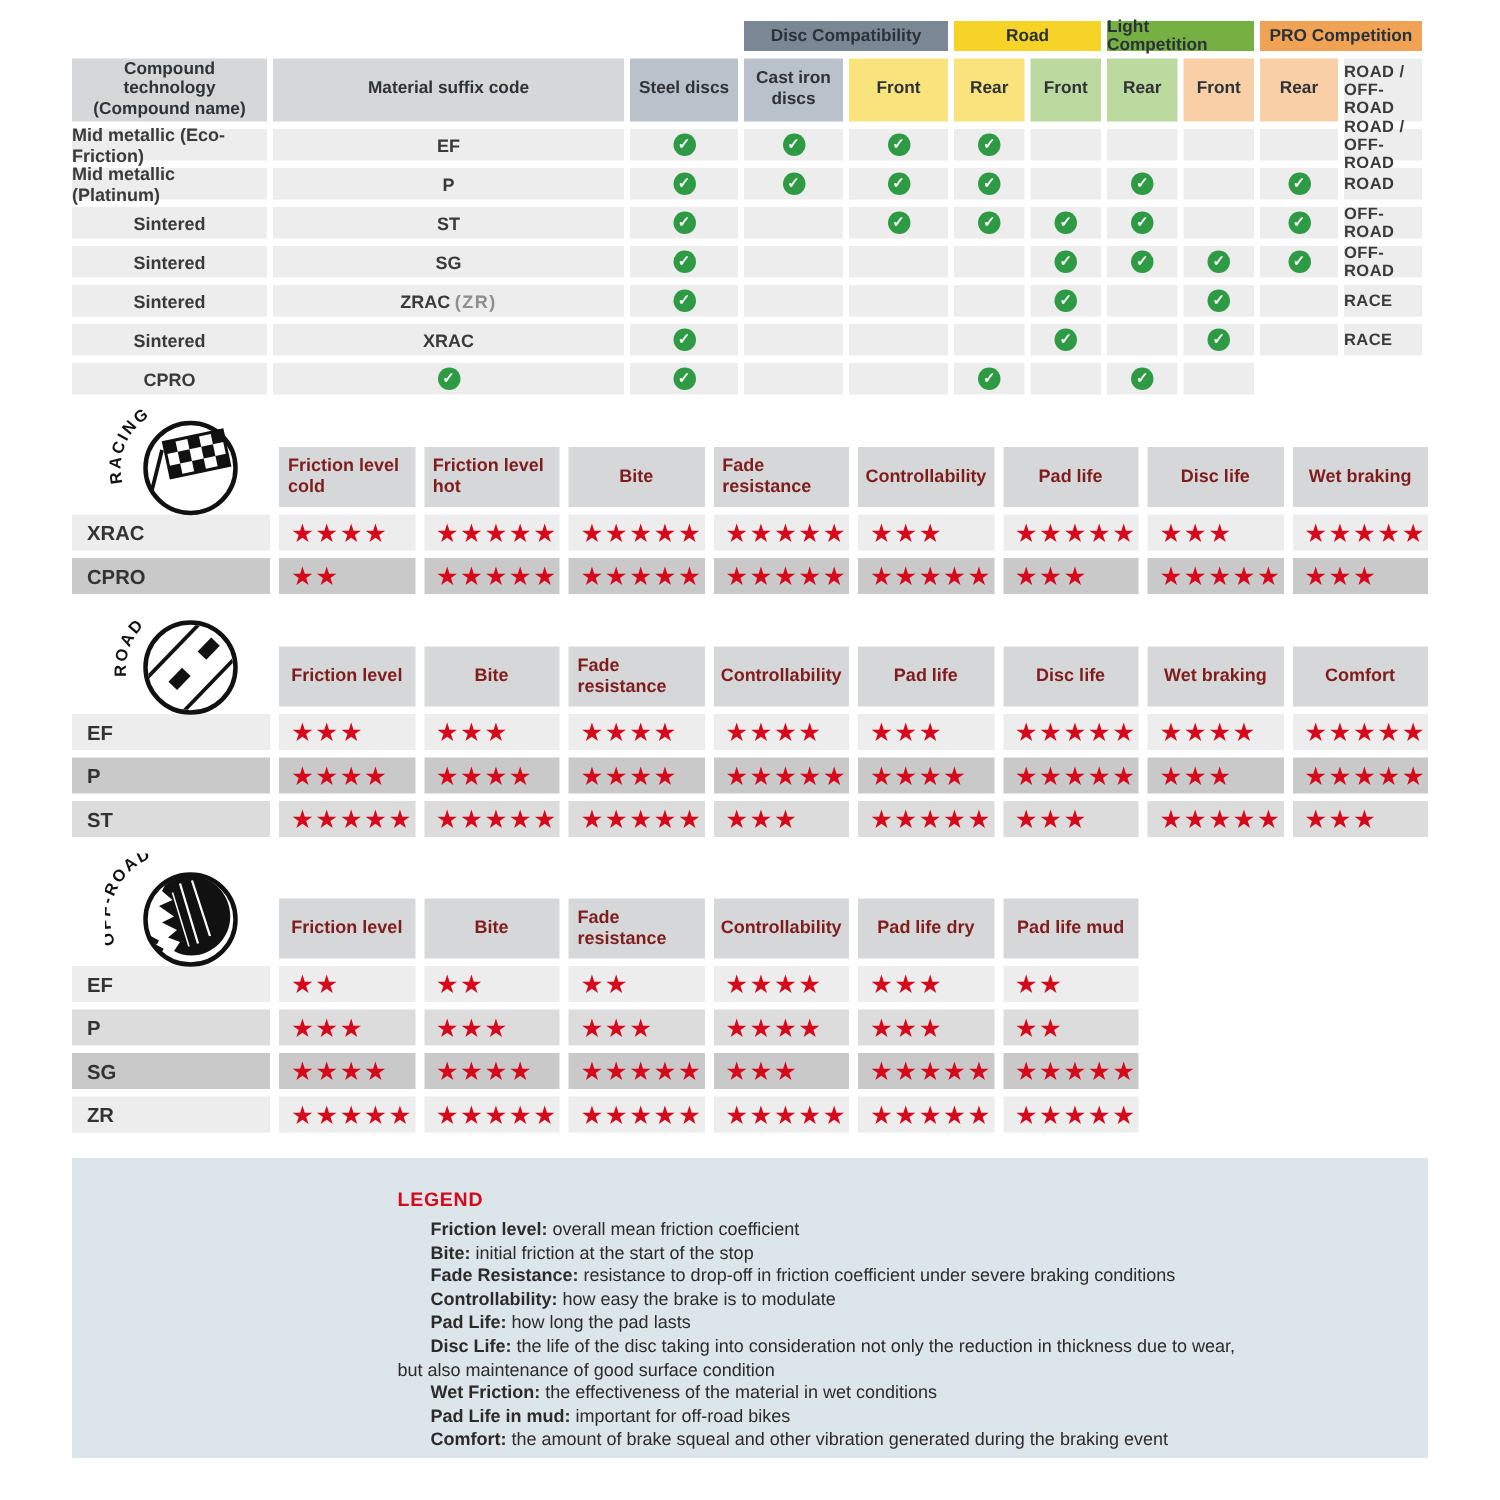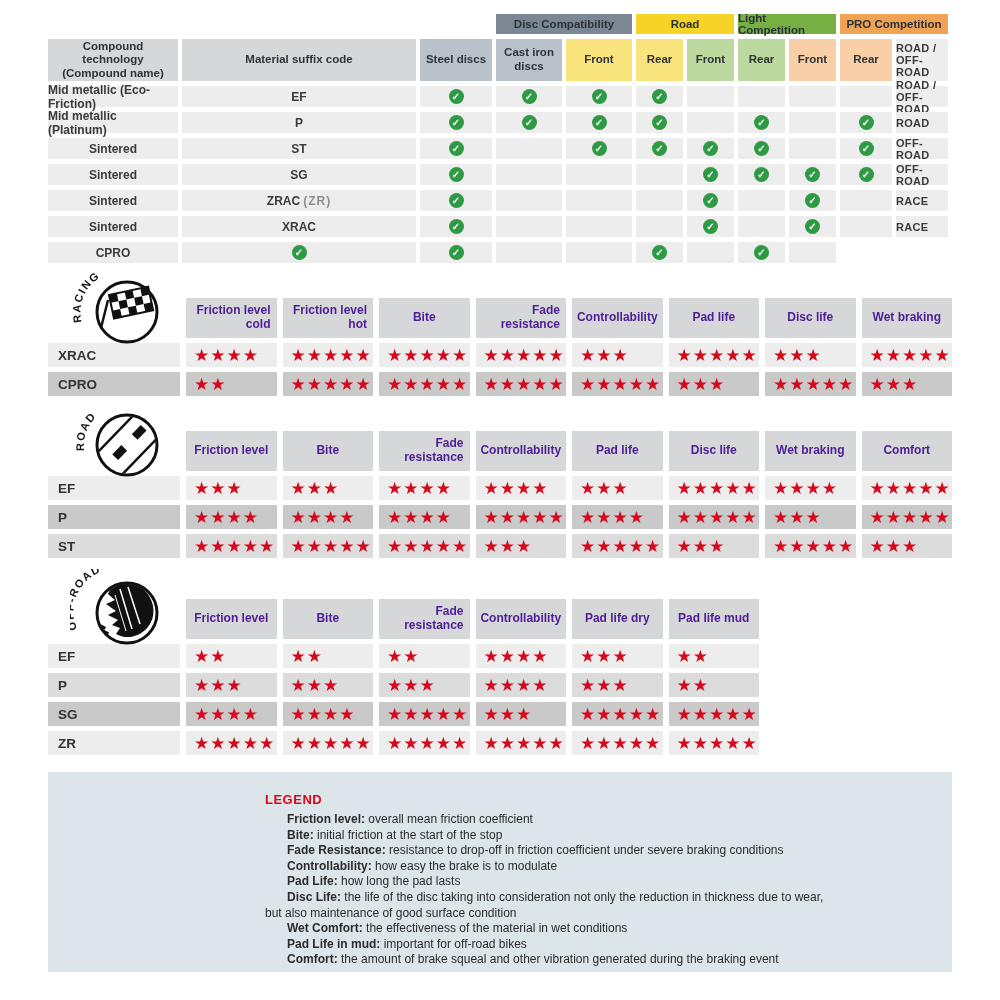--- a/index.html
+++ b/index.html
@@ -28,21 +28,21 @@
     align-items:center;justify-content:center;font-size:10px;font-weight:700;line-height:1;}
 
   
   .section{position:absolute;left:48px;}
   .icon{position:absolute;left:22px;top:-4px;width:100px;height:80px;}
   .icon-text{font-size:11px;font-weight:700;letter-spacing:1.5px;fill:#111;}
   .rate-grid{display:grid;margin-top:26px;
     grid-template-rows:40px;grid-auto-rows:24px;gap:5px 6px;}
   .rate-head-spacer{background:transparent;}
   .rate-head{background:#d5d7d8;display:flex;align-items:center;justify-content:center;
-    text-align:right;font-size:12px;font-weight:700;line-height:1.15;padding:2px 6px;color:#4c1d95;}
+    text-align:left;font-size:12px;font-weight:700;line-height:1.15;padding:2px 6px;color:#7f1d1d;}
   .rate-label{display:flex;align-items:center;padding-left:10px;font-size:13.5px;font-weight:600;color:#333;}
   .star-cell{display:flex;align-items:center;padding-left:8px;font-size:17px;letter-spacing:1px;line-height:1;}
 
   
   .legend{position:absolute;left:48px;top:772px;width:904px;height:200px;background:#dce5ea;}
   .legend-inner{position:absolute;left:217px;top:20px;width:660px;}
   .legend-title{font-size:13px;font-weight:700;letter-spacing:.5px;margin-bottom:5px;}
   .legend-line{font-size:12px;line-height:15.6px;color:#2b2b2b;}
   .legend-term{font-weight:700;padding-left:22px;}
 </style>
@@ -374,20 +374,20 @@
     <div class="legend-inner">
       <div class="legend-title" style="color: rgb(214, 8, 27);">LEGEND</div>
       <div>
           <div class="legend-line"><span class="legend-term">Friction level: </span><span class="legend-desc">overall mean friction coefficient</span></div>
           <div class="legend-line"><span class="legend-term">Bite: </span><span class="legend-desc">initial friction at the start of the stop</span></div>
           <div class="legend-line"><span class="legend-term">Fade Resistance: </span><span class="legend-desc">resistance to drop-off in friction coefficient under severe braking conditions</span></div>
           <div class="legend-line"><span class="legend-term">Controllability: </span><span class="legend-desc">how easy the brake is to modulate</span></div>
           <div class="legend-line"><span class="legend-term">Pad Life: </span><span class="legend-desc">how long the pad lasts</span></div>
           <div class="legend-line"><span class="legend-term">Disc Life: </span><span class="legend-desc">the life of the disc taking into consideration not only the reduction in thickness due to wear,</span></div>
           <div class="legend-line"><span class="legend-desc">but also maintenance of good surface condition</span></div>
-          <div class="legend-line"><span class="legend-term">Wet Comfort: </span><span class="legend-desc">the effectiveness of the material in wet conditions</span></div>
+          <div class="legend-line"><span class="legend-term">Wet Friction: </span><span class="legend-desc">the effectiveness of the material in wet conditions</span></div>
           <div class="legend-line"><span class="legend-term">Pad Life in mud: </span><span class="legend-desc">important for off-road bikes</span></div>
           <div class="legend-line"><span class="legend-term">Comfort: </span><span class="legend-desc">the amount of brake squeal and other vibration generated during the braking event</span></div>
         </div>
     </div>
   </div>
 
 </div>
 
 </body></html>

